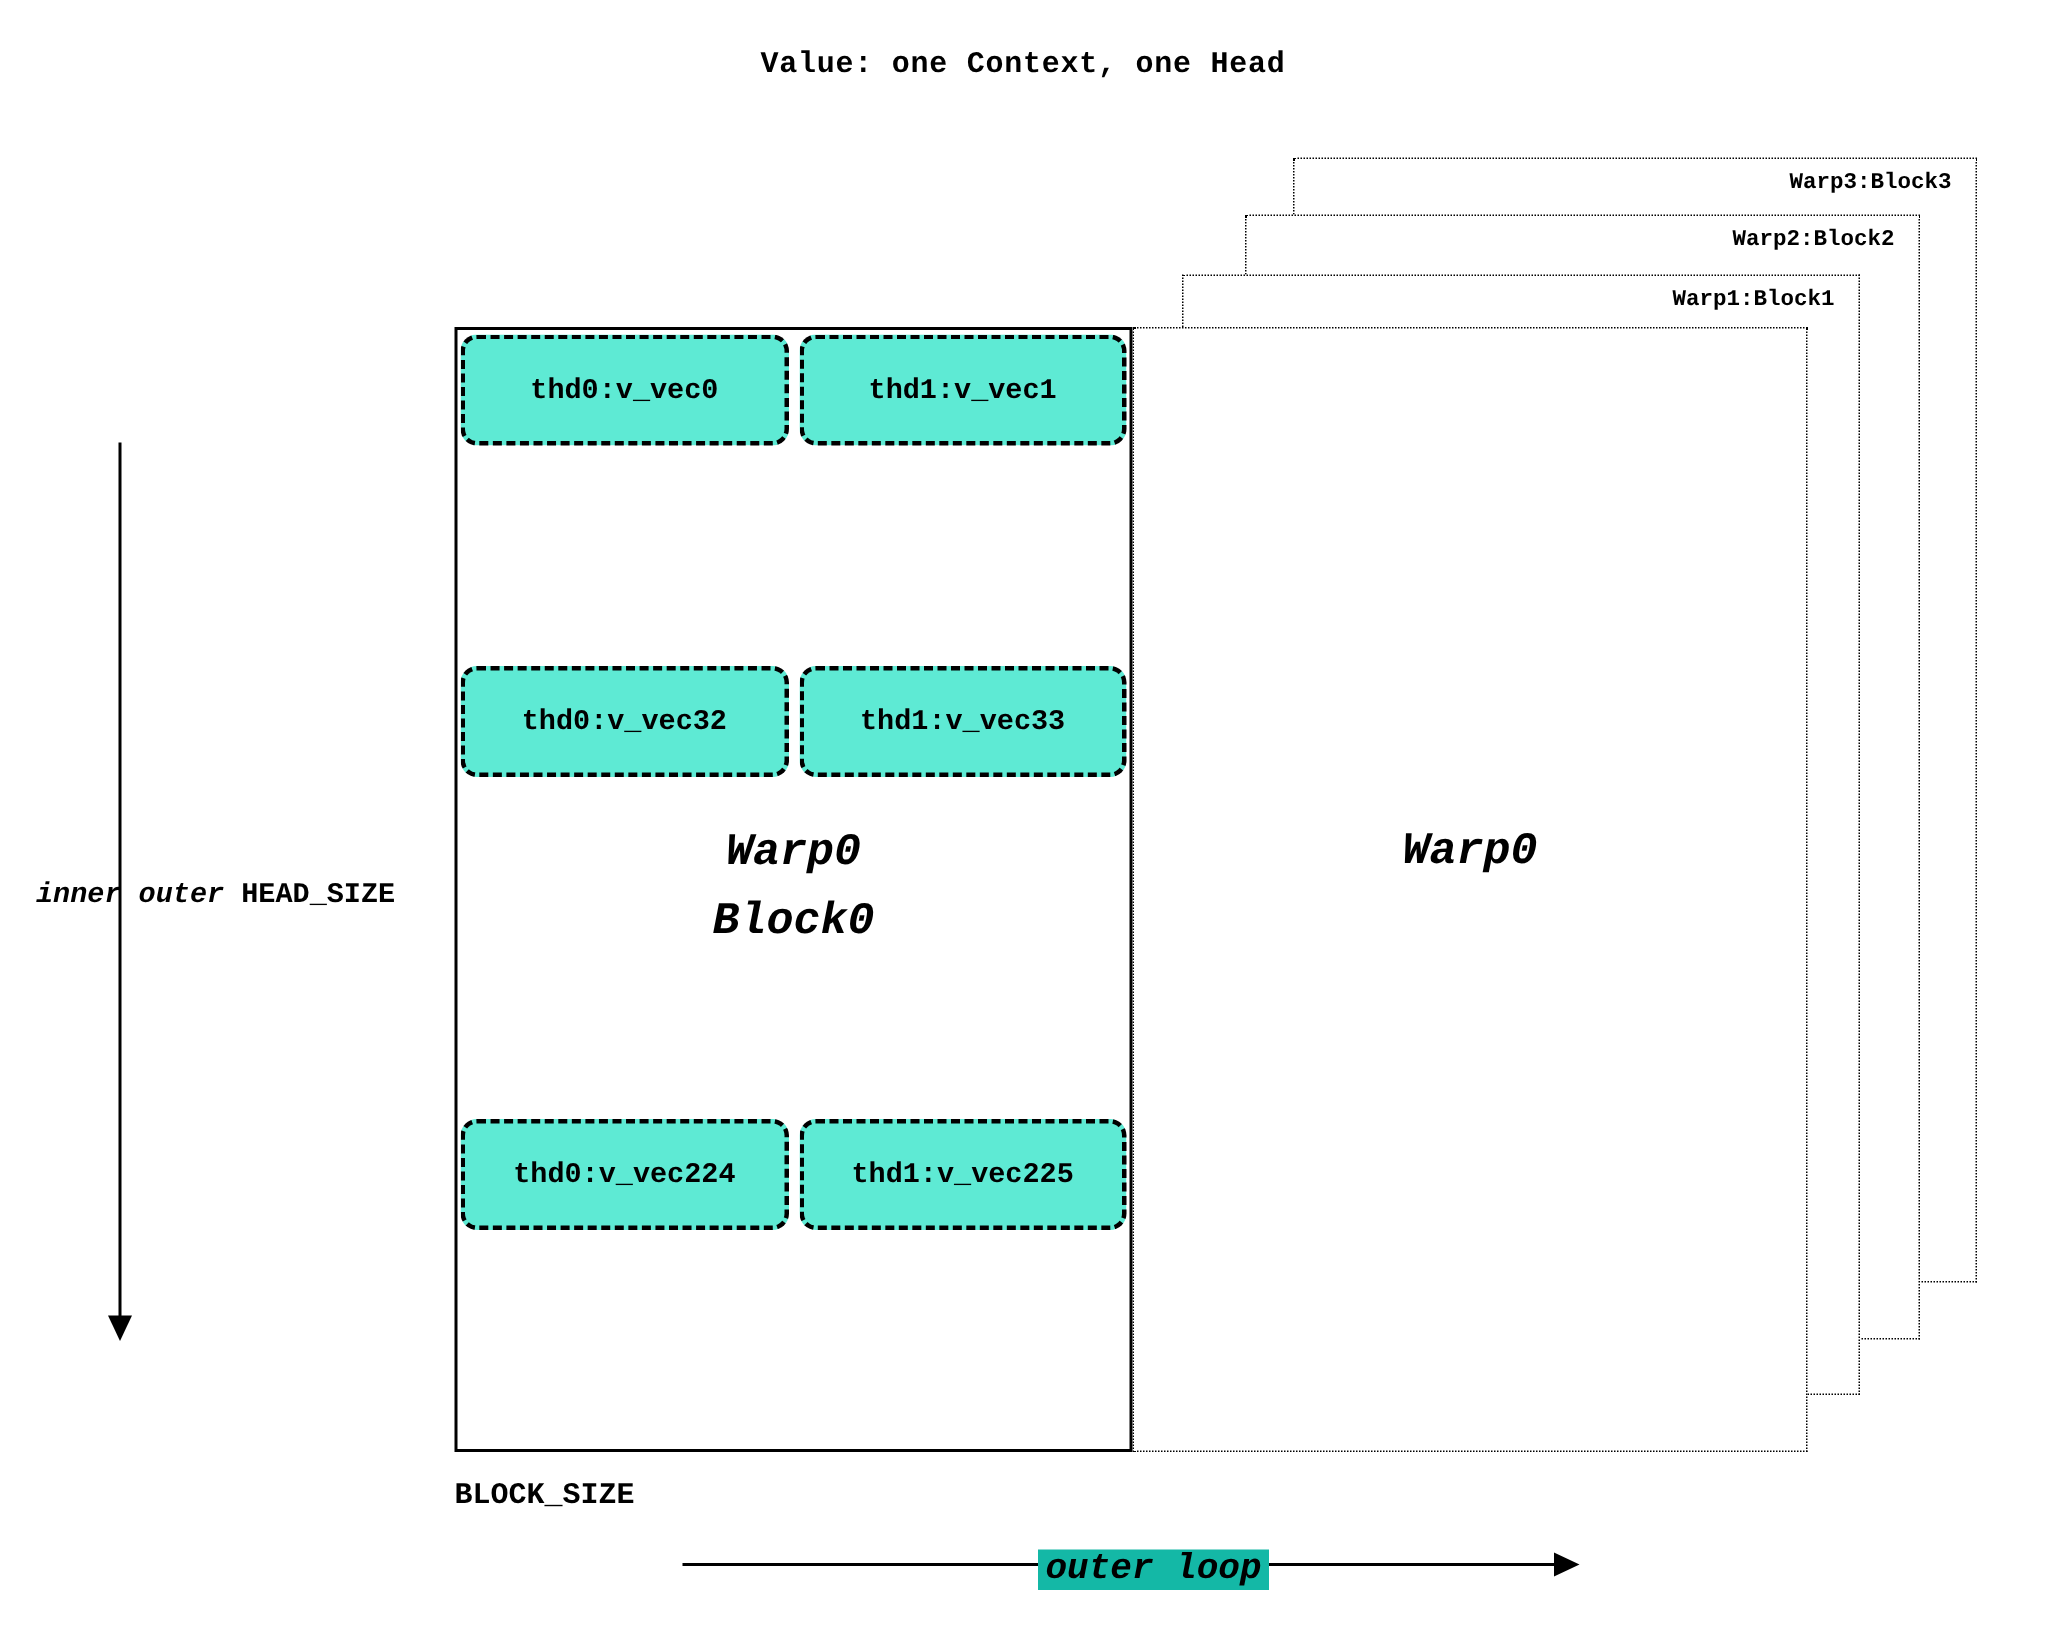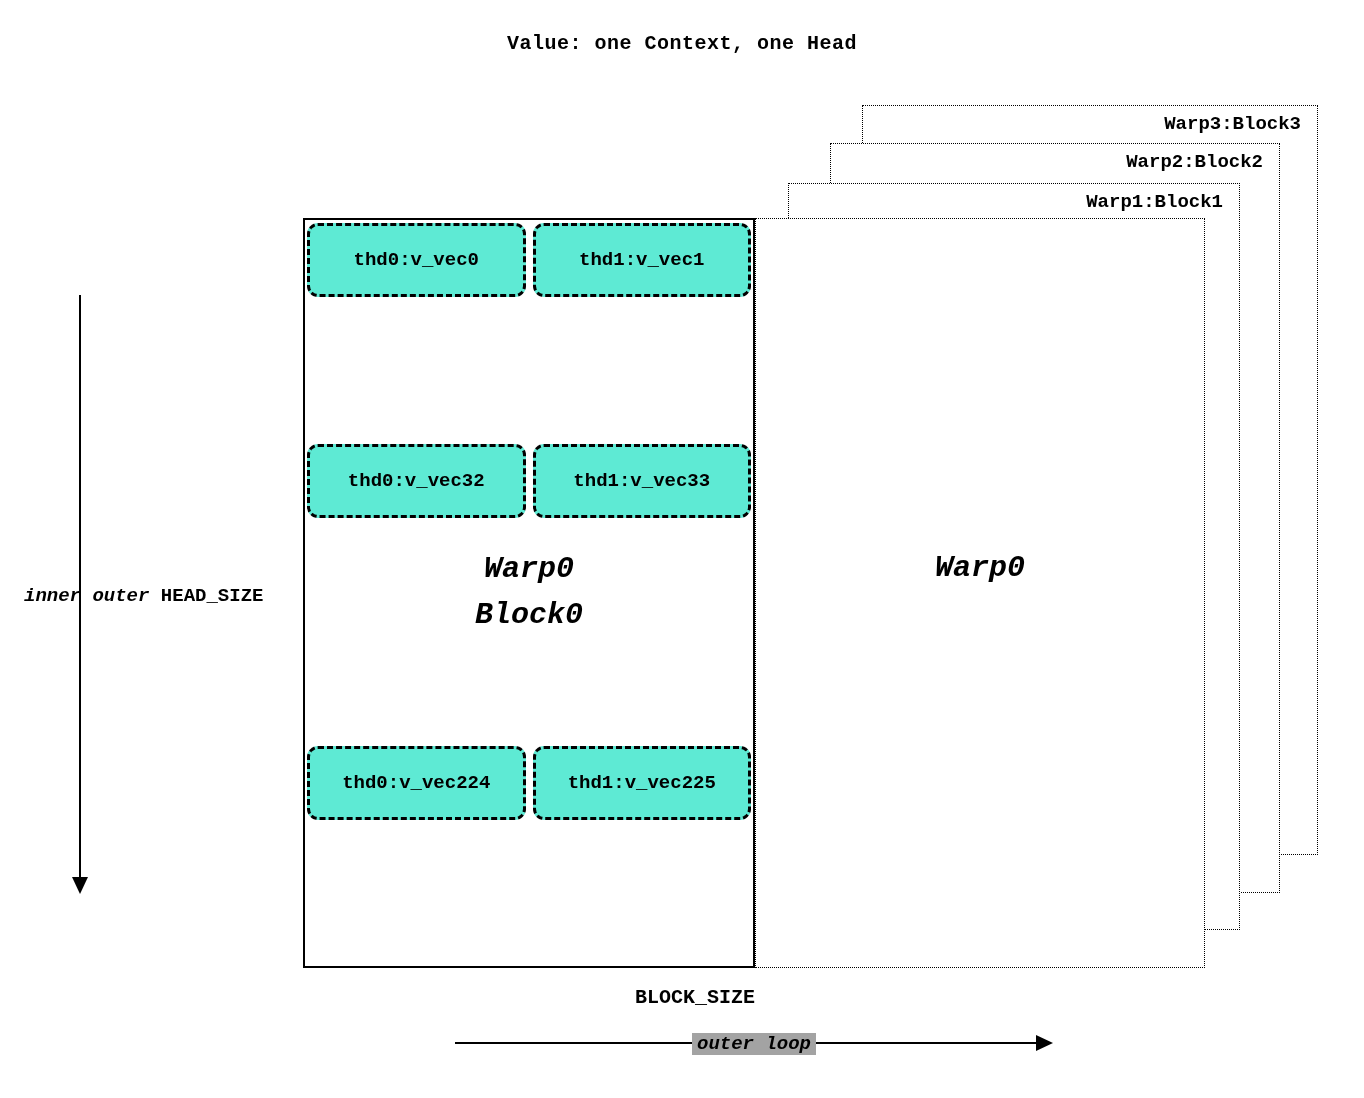--- a/index.html
+++ b/index.html
@@ -26,21 +26,21 @@
   
   .back-rect {
     position: absolute;
     border: 1.5px dotted #000;
     background: #ffffff;
   }
   .back-rect .back-label {
     position: absolute;
     top: 7px;
     right: 16px;
-    font-size: 19px;
+    font-size: 15px;
     font-weight: bold;
   }
   #warp3-rect { left: 862px; top: 105px; width: 456px; height: 750px; z-index: 1; }
   #warp2-rect { left: 830px; top: 143px; width: 450px; height: 750px; z-index: 2; }
   #warp1-rect { left: 788px; top: 183px; width: 452px; height: 747px; z-index: 3; }
   
   #block4-rect {
     position: absolute;
     left: 755px; top: 218px;
     width: 450px; height: 750px;
@@ -109,21 +109,21 @@
     font-size: 19px;
     font-weight: bold;
     white-space: nowrap;
   }
   .inner-loop-label .it { font-style: italic; }
   
   .block-size-label {
     position: absolute;
     left: 303px; top: 986px;
     width: 452px;
-    text-align: right;
+    text-align: left;
     font-size: 20px;
     font-weight: bold;
   }
   
   .h-line {
     position: absolute;
     left: 455px; top: 1042px;
     width: 582px; height: 2px;
     background: #000;
   }
@@ -131,24 +131,24 @@
     position: absolute;
     left: 1036px; top: 1035px;
     width: 0; height: 0;
     border-top: 8px solid transparent;
     border-bottom: 8px solid transparent;
     border-left: 17px solid #000;
   }
   .outer-loop-label {
     position: absolute;
     left: 692px; top: 1033px;
-    font-size: 19px;
+    font-size: 24px;
     font-weight: bold;
     font-style: italic;
-    background: #a3a3a3;
+    background: #14b8a6;
     padding: 0 5px;
     z-index: 6;
   }
 </style>
 </head>
 <body>
 
 <div id="canvas">
 
   <div class="title">Value: one Context, one Head</div>

